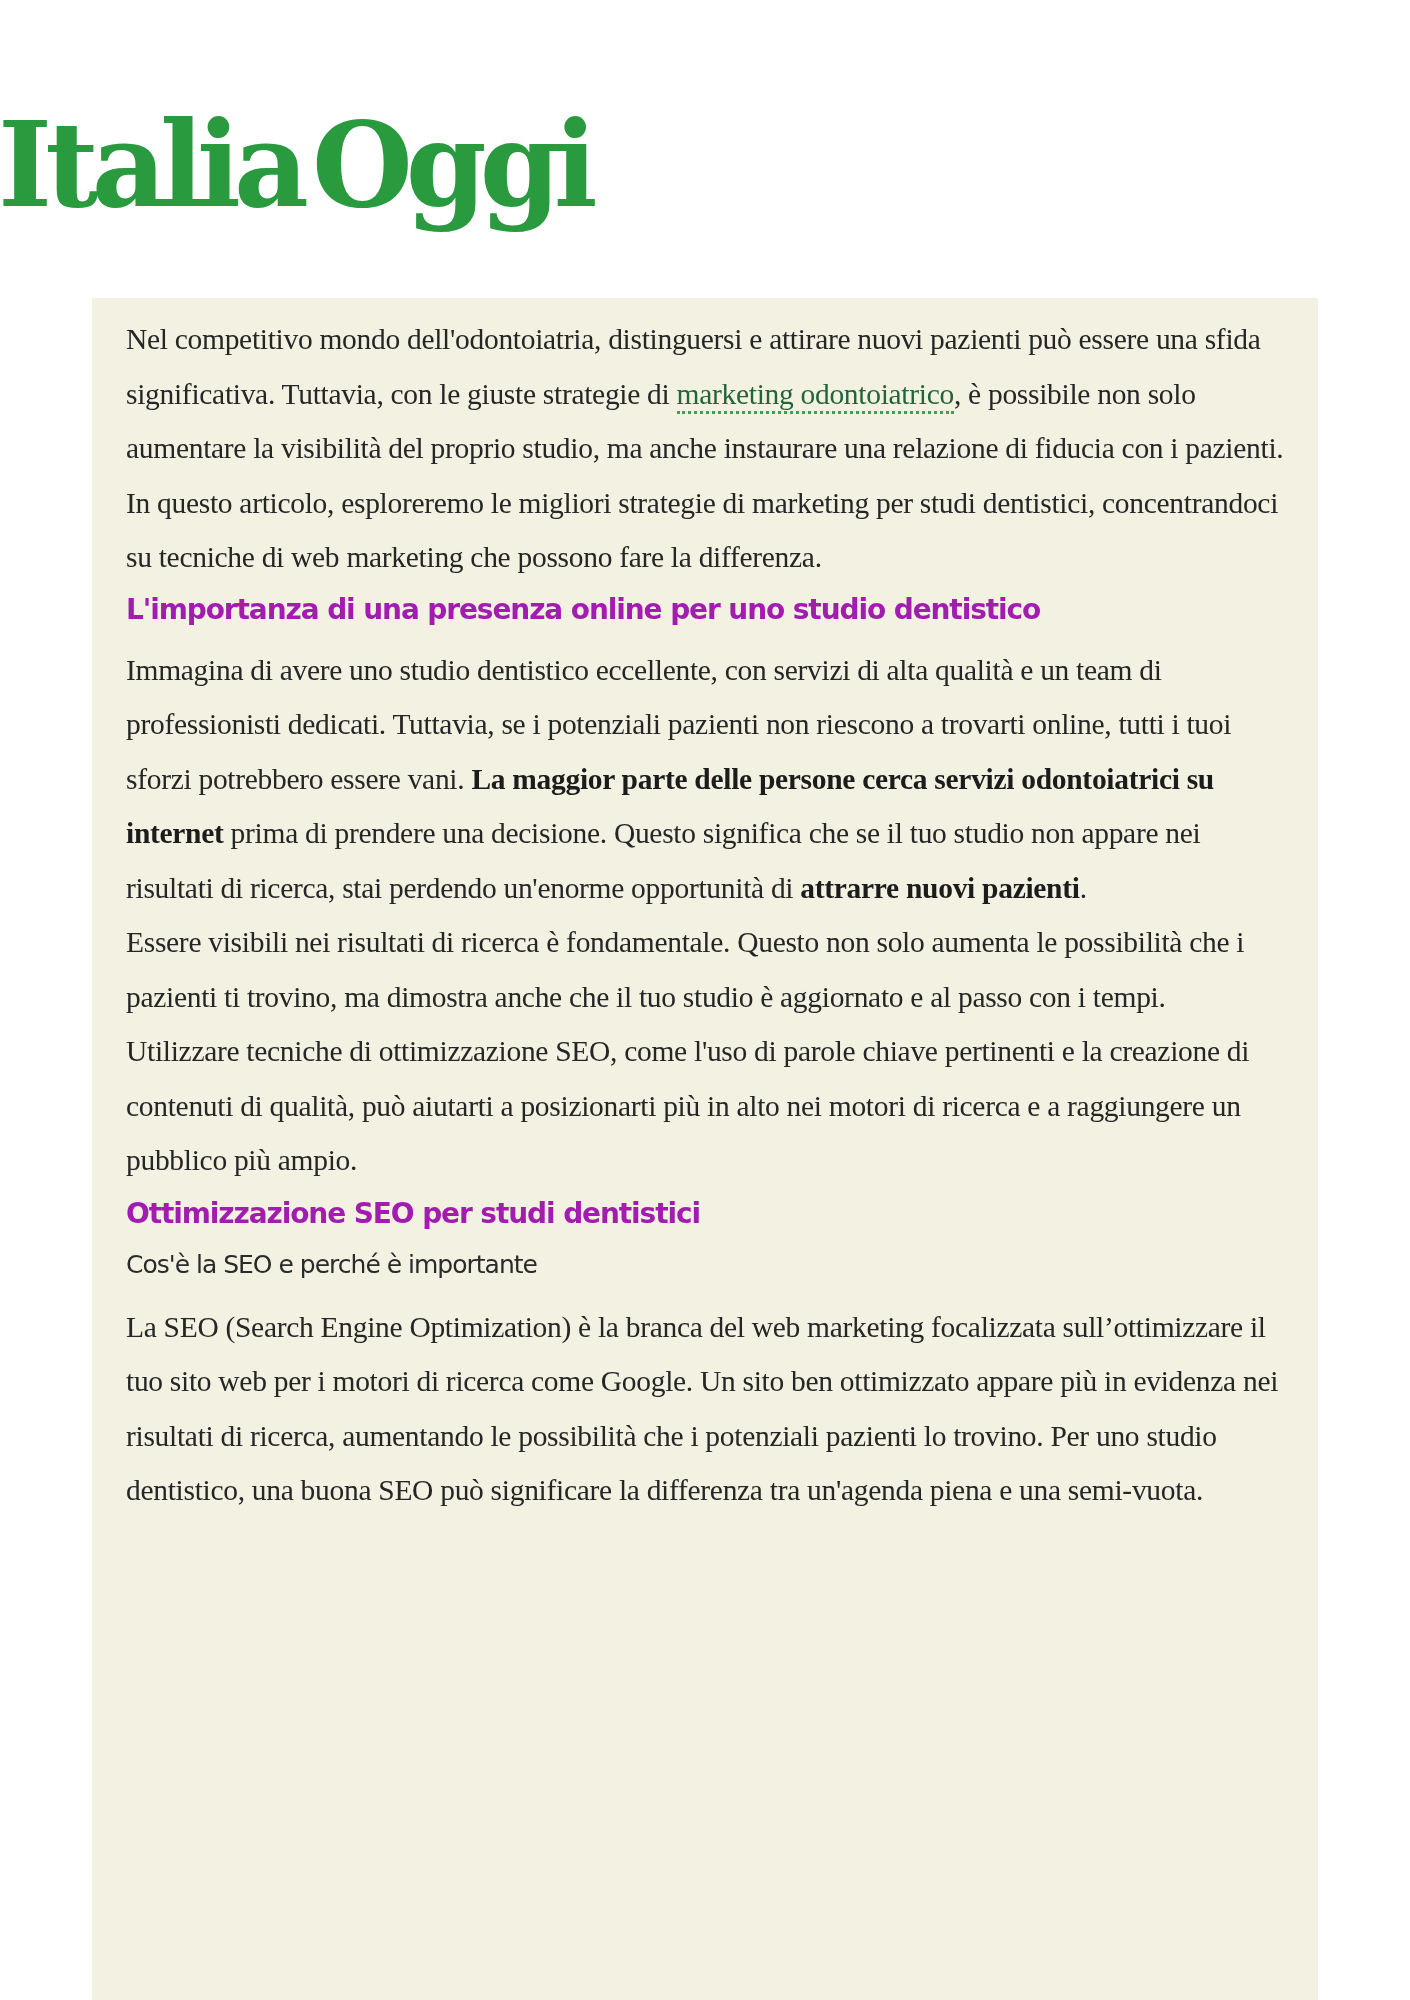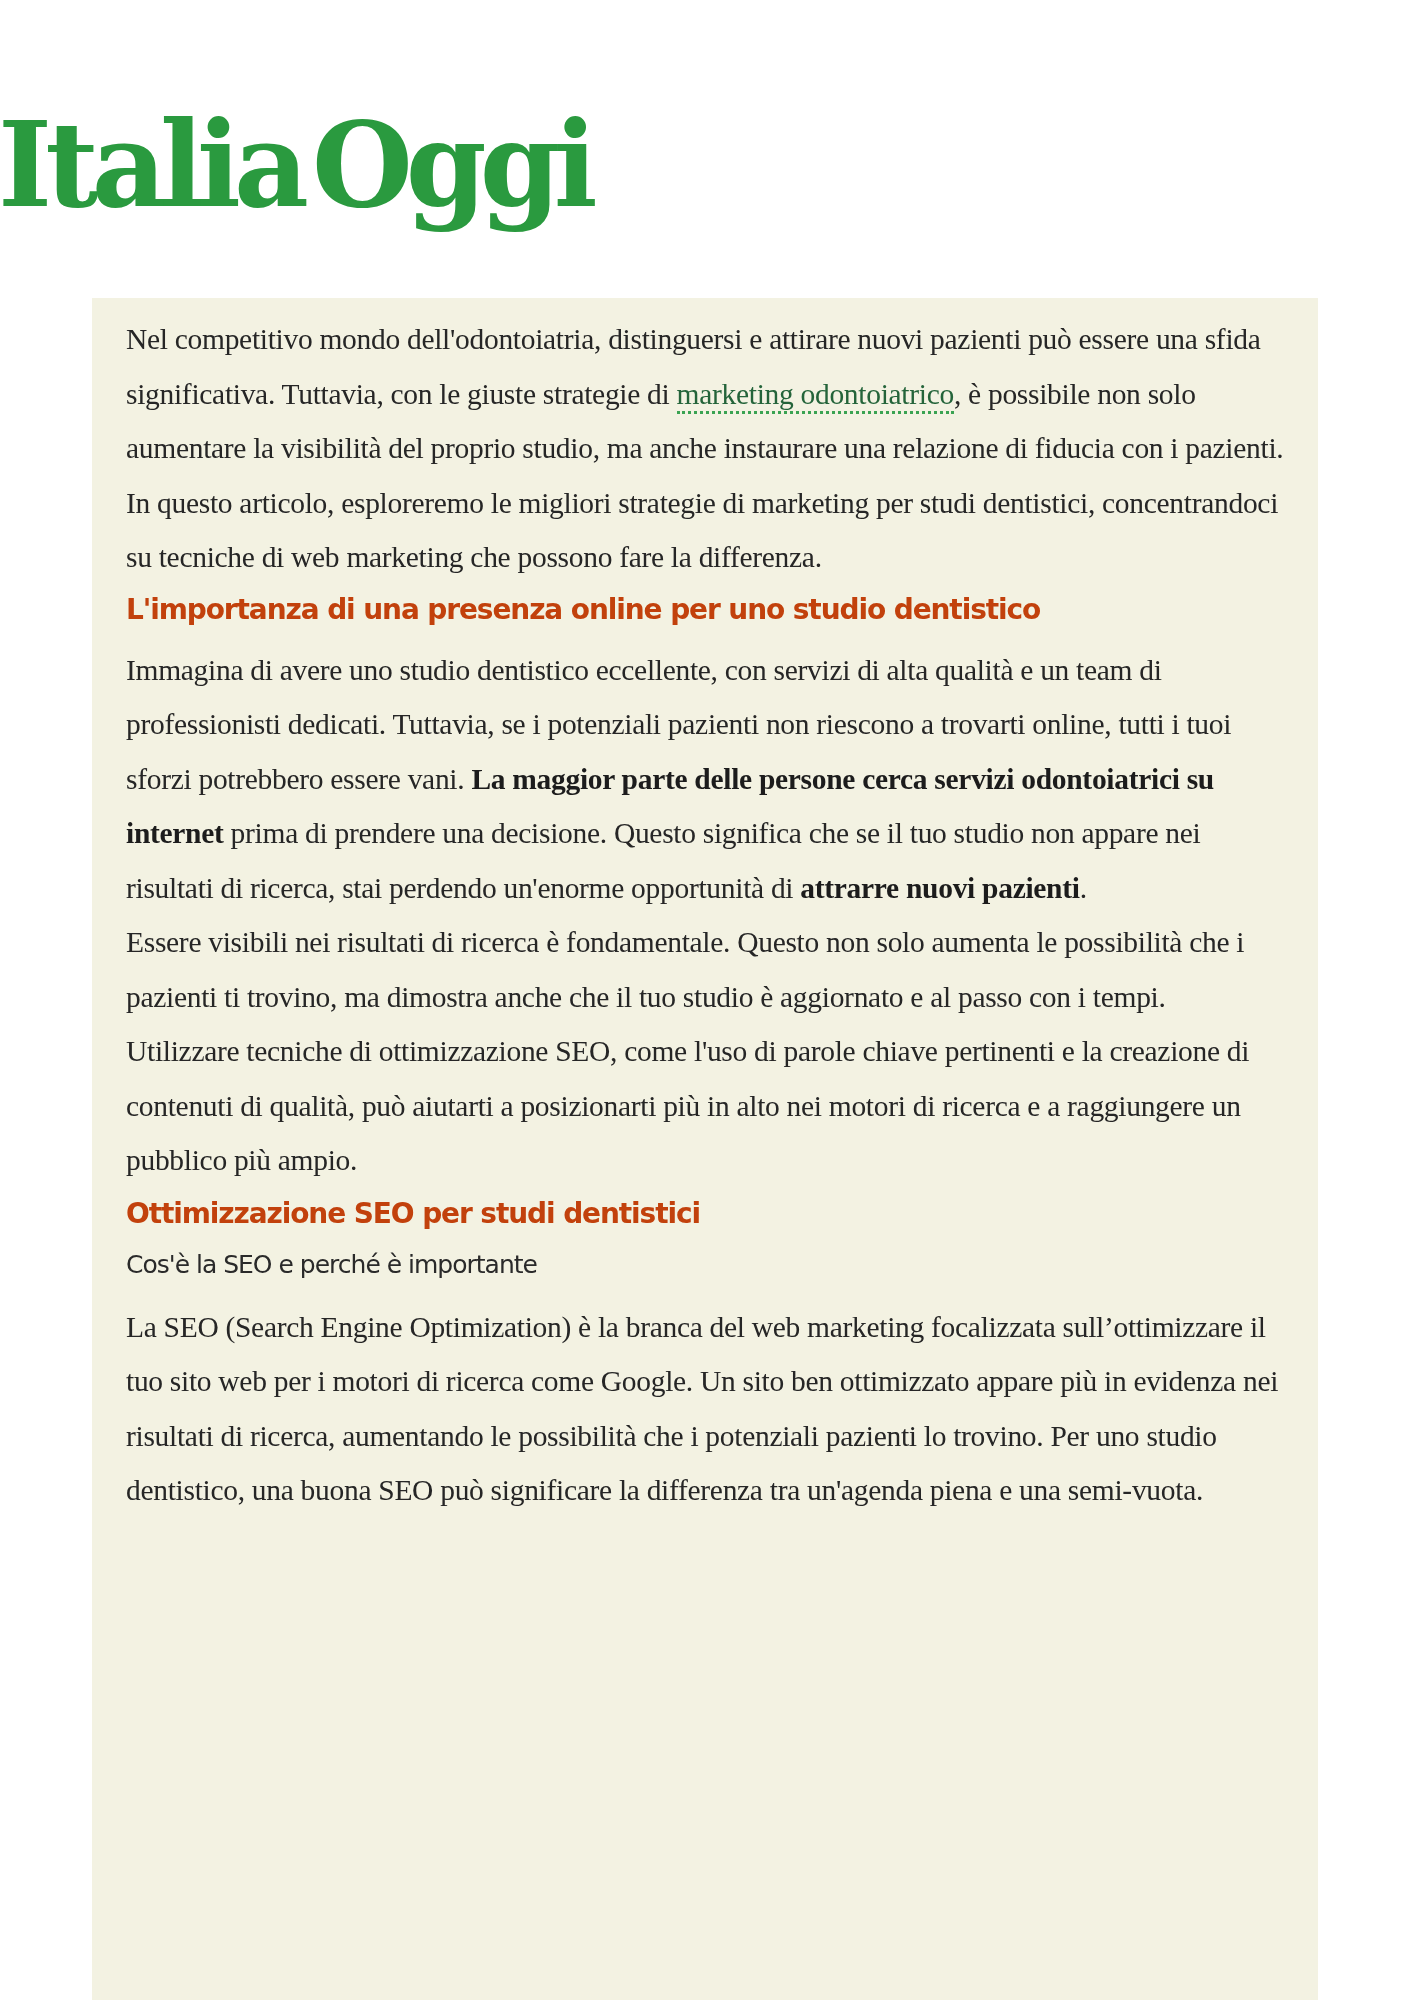--- a/index.html
+++ b/index.html
@@ -61,21 +61,21 @@
       color: #24643a;
       text-decoration: none;
       border-bottom: 3px dotted #3aa352;
       padding-bottom: 1px;
     }
     .article h2 {
       margin: 0;
       font-family: "DejaVu Sans", "Liberation Sans", sans-serif;
       font-weight: bold;
       font-size: 28px;
-      color: #c2410c;
+      color: #a21caf;
       letter-spacing: -1.1px;
     }
     .article h3 {
       margin: 0;
       font-family: "DejaVu Sans", "Liberation Sans", sans-serif;
       font-weight: normal;
       font-size: 25px;
       color: #2a2a2a;
       letter-spacing: -1px;
     }

